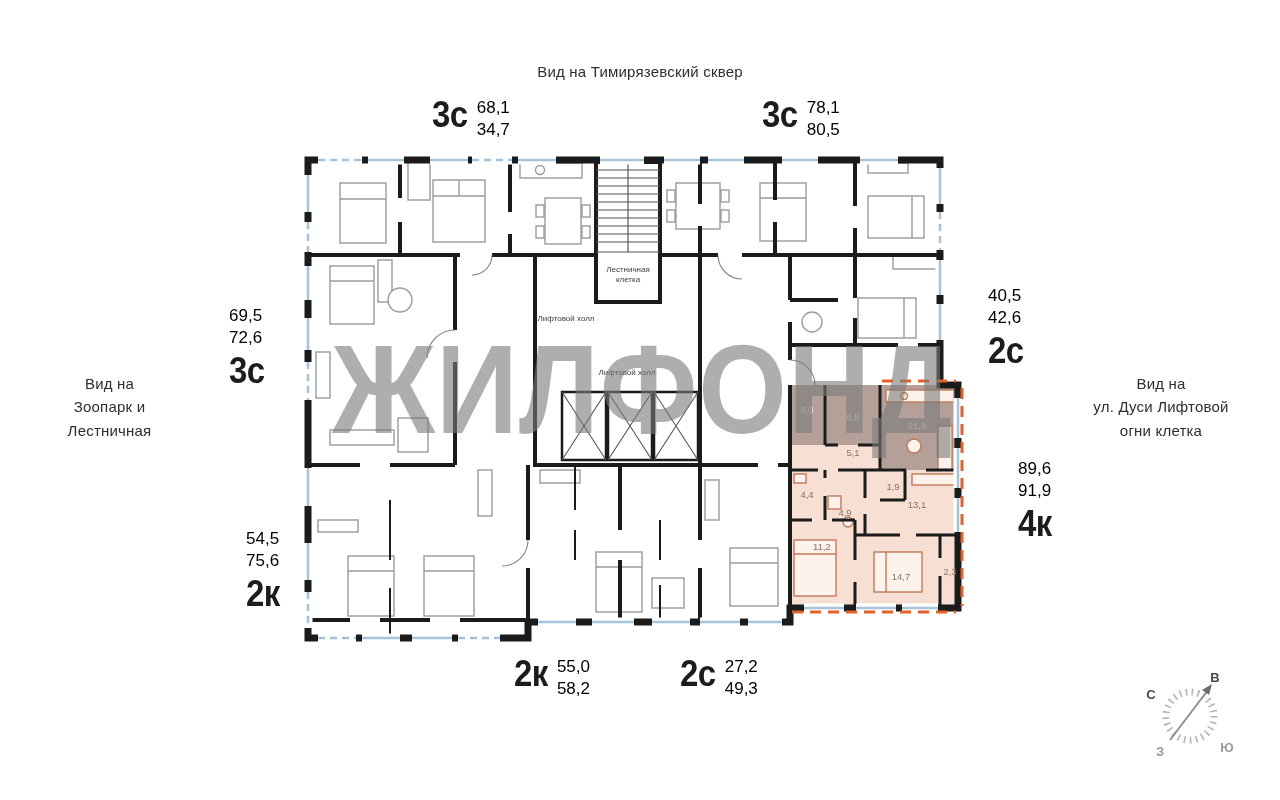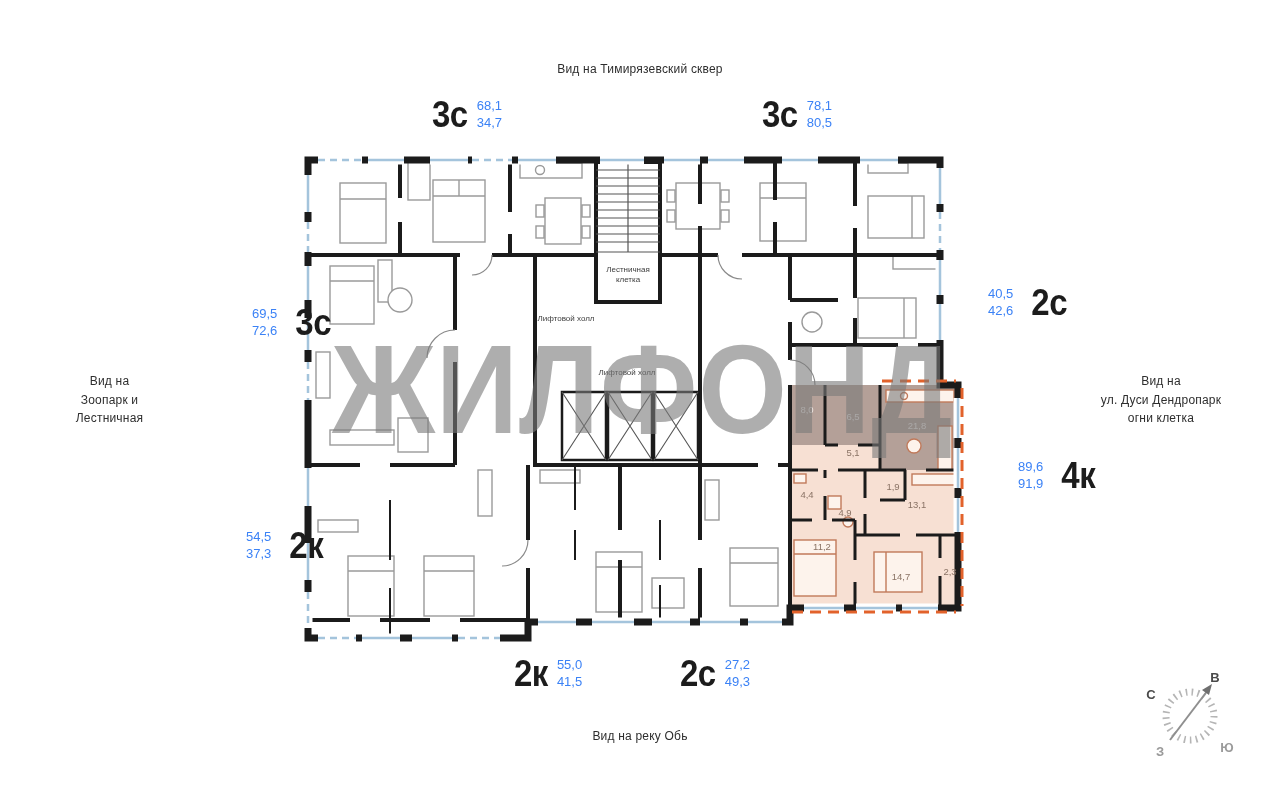--- a/index.html
+++ b/index.html
@@ -1,25 +1,25 @@
 <!DOCTYPE html>
 <html><head>
 <meta charset="utf-8">
 <style>
   html,body{margin:0;padding:0;background:#fff}
   .stage{position:relative;width:1280px;height:800px;background:#ffffff;font-family:"Liberation Sans",sans-serif;overflow:hidden}
 
-  .view-label{position:absolute;font-size:12px;color:#2e2e2e;letter-spacing:.2px;line-height:1.55}
+  .view-label{position:absolute;font-size:15px;color:#2e2e2e;letter-spacing:.2px;line-height:1.55}
   .view-label.center{text-align:center}
 
   .apt{position:absolute;display:flex;color:#1f1f1f}
   .apt.row{flex-direction:row;gap:9px;align-items:flex-start}
-  .apt.col{flex-direction:row;gap:18px;align-items:flex-start}
+  .apt.col{flex-direction:column;gap:3px;align-items:flex-start}
   .apt-type{font-size:33px;font-weight:700;line-height:.95;letter-spacing:-.5px;transform:scaleY(1.1);transform-origin:top left;color:#1c1c1c}
-  .apt-areas{display:flex;flex-direction:column;font-size:13px;line-height:1.32;color:#3b82f6}
+  .apt-areas{display:flex;flex-direction:column;font-size:17px;line-height:1.32;color:#000000}
 
   .watermark{position:absolute;left:332px;top:327px;font-size:114px;font-weight:700;line-height:1;color:#7a7a7a;opacity:.6;letter-spacing:1px;transform:scaleY(1.1);transform-origin:top left;pointer-events:none;white-space:nowrap}
 
   svg{position:absolute;left:0;top:0}
   .w4{stroke:#1b1b1b;stroke-width:4;fill:none}
   .w3{stroke:#1b1b1b;stroke-width:3;fill:none}
   .w2{stroke:#1b1b1b;stroke-width:2;fill:none}
   .furn rect,.furn circle,.furn line{stroke:#9a9a9a;stroke-width:1.4;fill:#fff}
   .furn line{fill:none}
   .furnh rect,.furnh circle,.furnh line{stroke:#c0795a;stroke-width:1.4;fill:#fdf3ec}
@@ -162,57 +162,56 @@
       <text x="1215" y="682" class="compass-dark" text-anchor="middle">В</text>
       <text x="1151" y="699" class="compass-dark" text-anchor="middle">С</text>
       <text x="1160" y="756" class="compass-light" text-anchor="middle">З</text>
       <text x="1227" y="752" class="compass-light" text-anchor="middle">Ю</text>
     </g>
   </svg>
 
   <div class="watermark">ЖИЛФОНД</div>
 
   <div class="view-label center" style="left:490px;top:60px;width:300px">Вид на Тимирязевский сквер</div>
-  <div class="view-label center" style="left:540px;top:727px;width:200px">Вид на реку Обь</div>
   <div class="view-label center" style="left:42px;top:372px;width:135px">
     <span style="display:block">Вид на</span>
     <span style="display:block">Зоопарк и</span>
     <span style="display:block">Лестничная</span>
   </div>
   <div class="view-label center" style="left:1082px;top:372px;width:158px">
     <span style="display:block">Вид на</span>
-    <span style="display:block">ул. Дуси Дендропарк</span>
+    <span style="display:block">ул. Дуси Лифтовой</span>
     <span style="display:block">огни клетка</span>
   </div>
 
   <div class="apt row" style="left:432px;top:97px">
     <div class="apt-type">3с</div>
     <div class="apt-areas">
       <span>68,1</span>
       <span>34,7</span>
     </div>
   </div>
   <div class="apt row" style="left:762px;top:97px">
     <div class="apt-type">3с</div>
     <div class="apt-areas">
       <span>78,1</span>
       <span>80,5</span>
     </div>
   </div>
-  <div class="apt col" style="left:252px;top:305px">
+  <div class="apt col" style="left:229px;top:305px">
     <div class="apt-areas">
       <span>69,5</span>
       <span>72,6</span>
     </div>
     <div class="apt-type">3с</div>
   </div>
   <div class="apt col" style="left:246px;top:528px">
     <div class="apt-areas">
       <span>54,5</span>
-      <span>37,3</span>
+      <span>75,6</span>
     </div>
     <div class="apt-type">2к</div>
   </div>
   <div class="apt col" style="left:988px;top:285px">
     <div class="apt-areas">
       <span>40,5</span>
       <span>42,6</span>
     </div>
     <div class="apt-type">2с</div>
   </div>
@@ -220,21 +219,21 @@
     <div class="apt-areas">
       <span>89,6</span>
       <span>91,9</span>
     </div>
     <div class="apt-type">4к</div>
   </div>
   <div class="apt row" style="left:514px;top:656px">
     <div class="apt-type">2к</div>
     <div class="apt-areas">
       <span>55,0</span>
-      <span>41,5</span>
+      <span>58,2</span>
     </div>
   </div>
   <div class="apt row" style="left:680px;top:656px">
     <div class="apt-type">2с</div>
     <div class="apt-areas">
       <span>27,2</span>
       <span>49,3</span>
     </div>
   </div>
 

